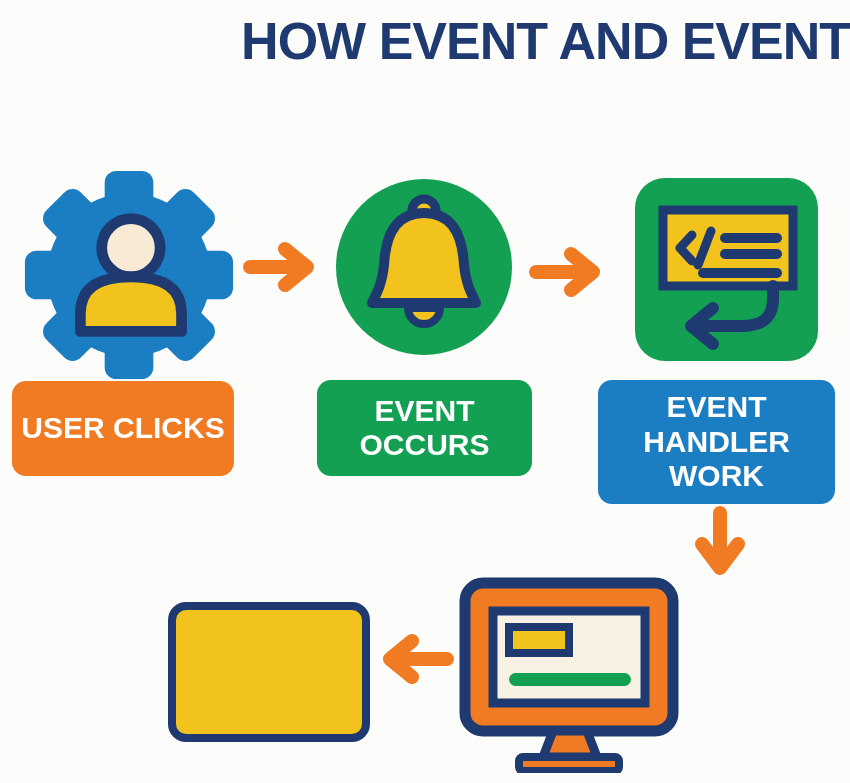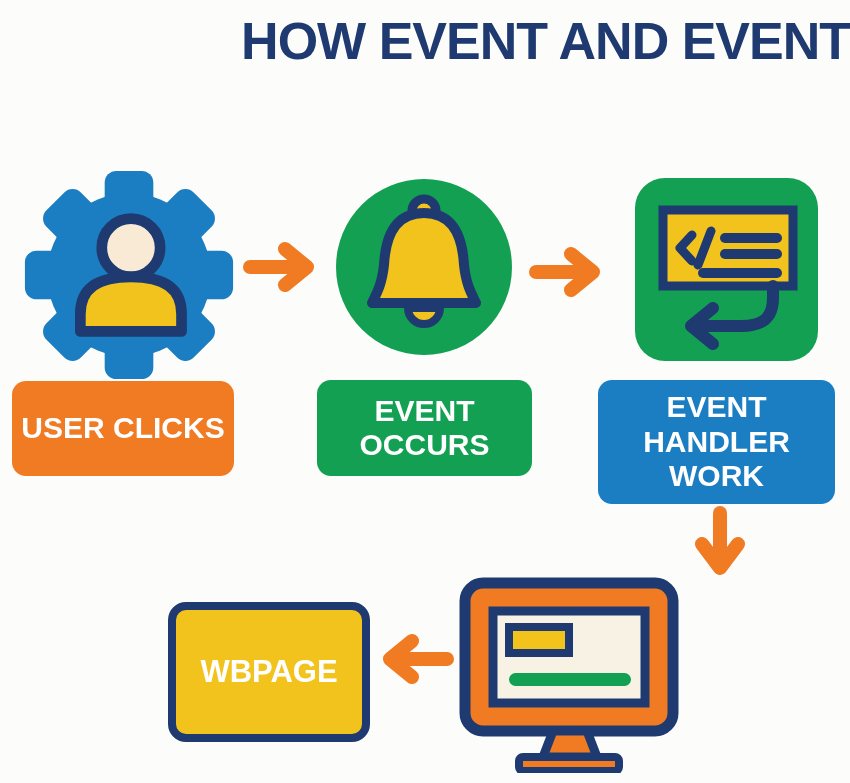--- a/index.html
+++ b/index.html
@@ -135,16 +135,15 @@
   </svg>
 
   <svg class="abs" style="left:376px;top:633px" width="78" height="52" viewBox="0 0 78 52">
     <g stroke="var(--orange,#f07b22)" stroke-width="14" stroke-linecap="round" stroke-linejoin="round" fill="none">
       <line x1="71" y1="26" x2="24" y2="26"></line>
       <polyline points="36,8 14,26 36,44"></polyline>
     </g>
   </svg>
 
   <div class="label-box label-yellow" style="left:168px;top:602px;width:186px;height:124px">
-    <div>WBPAGE</div>
   </div>
 
 </div>
 
 </body></html>

